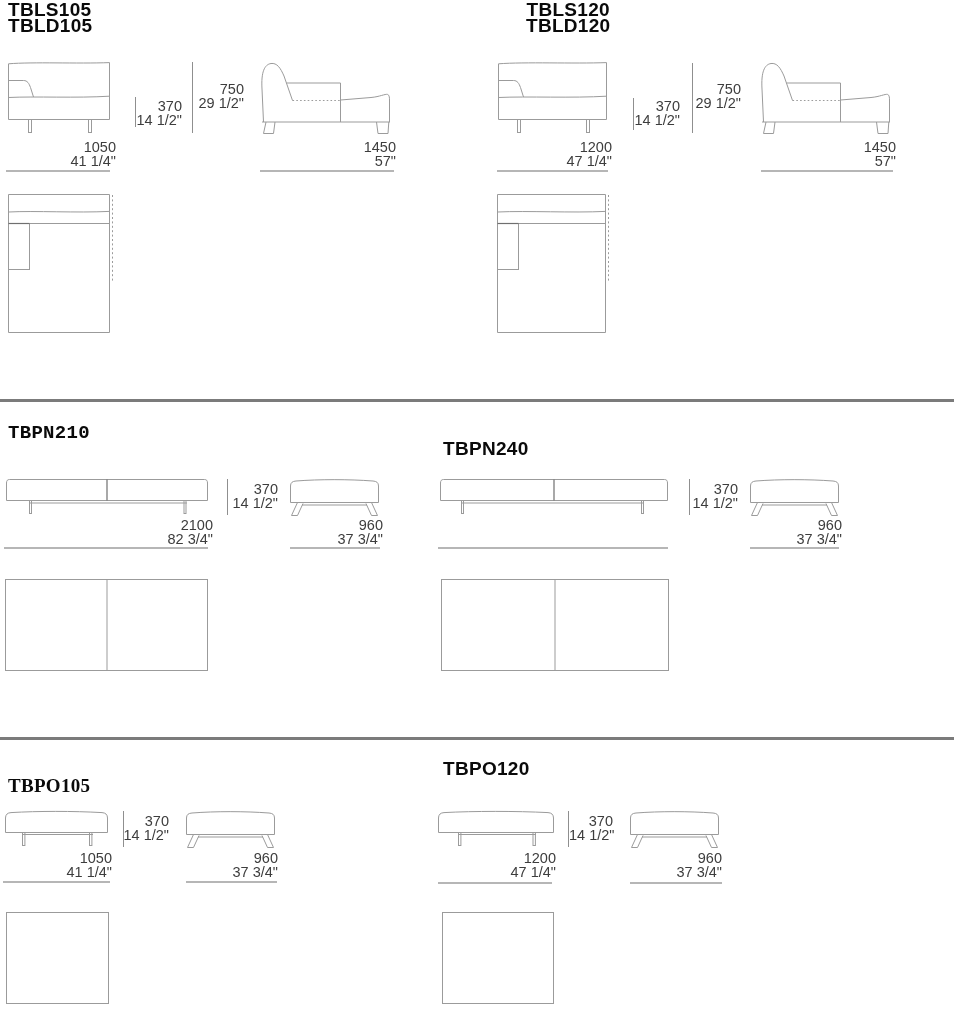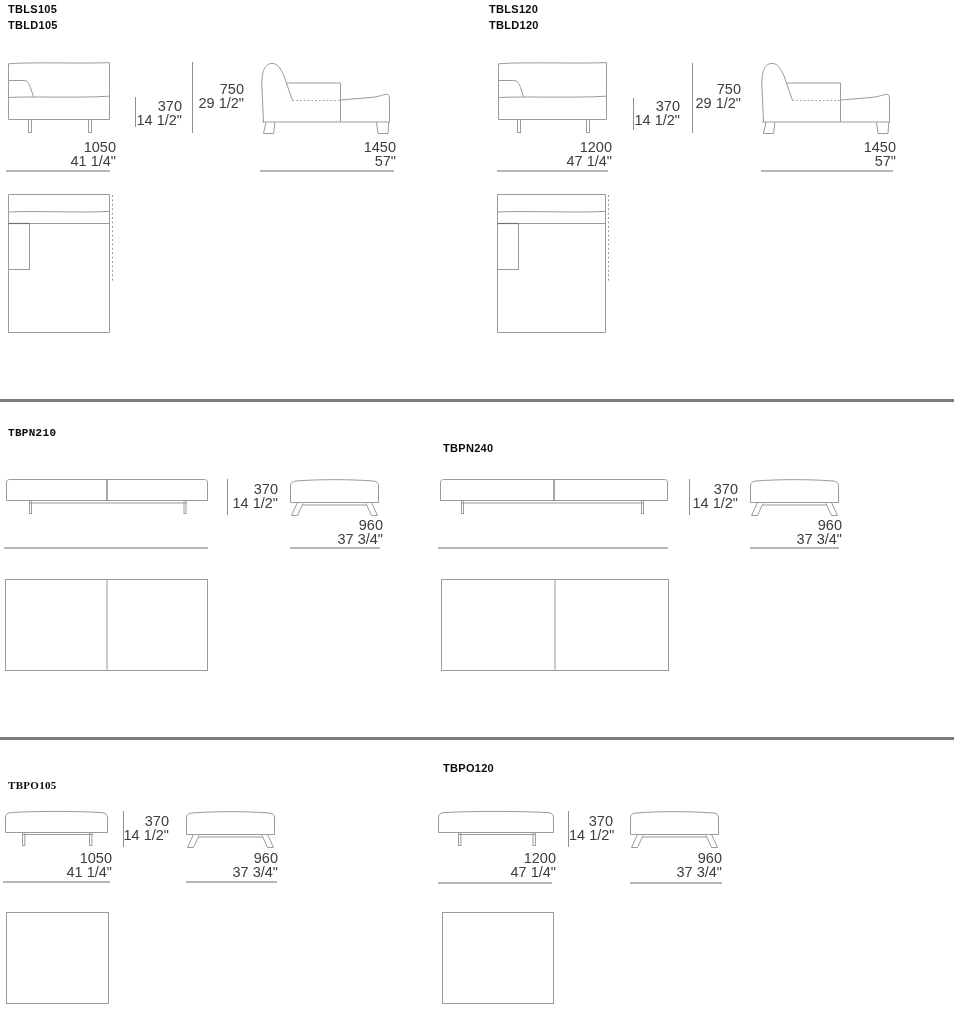--- a/index.html
+++ b/index.html
@@ -1,21 +1,21 @@
 <!DOCTYPE html>
 <html><head>
 <meta charset="utf-8">
 <style>
   html,body { margin:0; padding:0; background:#ffffff; }
   .sheet {
     position:relative; width:954px; height:1010px; background:#ffffff;
     font-family:"Liberation Sans", sans-serif; overflow:hidden;
   }
   .title {
-    position:absolute; font-weight:700; font-size:11px; line-height:15.5px;
+    position:absolute; font-weight:700; font-size:19px; line-height:15.5px;
     color:#0a0a0a; letter-spacing:0.3px; white-space:nowrap;
   }
   .dim {
     position:absolute; text-align:right; font-size:14.5px; line-height:13.5px;
     color:#3d3d3d; white-space:nowrap;
   }
   .vline { position:absolute; width:1px; background:#8f8f8f; }
   .uline { position:absolute; height:1.5px; background:#b6b6b6; }
   .divider { position:absolute; left:0; width:954px; height:3px; background:#7b7b7b; }
   svg.draw { position:absolute; overflow:visible; }
@@ -76,21 +76,21 @@
 
   <svg class="draw" style="left:5px; top:192px;" width="114" height="144" viewBox="0 0 114 144">
     <path class="ln" d="M3.5,2.5 L104.5,2.5 L104.5,140.5 L3.5,140.5 Z"></path>
     <path class="ln" d="M3.5,20 C30,18.6 72,21 104.5,19.4"></path>
     <line class="ln" x1="3.5" y1="31.5" x2="104.5" y2="31.5"></line>
     <rect class="ln" x="3.5" y="31.5" width="21" height="46"></rect>
     <line class="ln2" x1="3.5" y1="31.5" x2="24.5" y2="31.5"></line>
     <line class="ln" x1="107.5" y1="3" x2="107.5" y2="91" stroke-dasharray="2,2.4"></line>
   </svg>
 
-  <div class="title" style="left:489px; top:2px;">
+  <div class="title" style="left:526px; top:2px;text-align:center;">
     <div>TBLS120</div>
     <div>TBLD120</div>
   </div>
 
   <svg class="draw" style="left:495px; top:59px;" width="116" height="76" viewBox="0 0 116 76">
     <path class="ln" d="M3.5,4.8 C30,2.8 78,4.8 111.5,3.6 L111.5,60.5 L3.5,60.5 Z"></path>
     <path class="ln" d="M3.5,21.5 L18.5,21.5 C22.5,21.5 24,24.5 25.5,28.5 L28.5,38"></path>
     <path class="ln" d="M3.5,38.5 C32,37.2 78,39.2 111.5,37.2"></path>
     <rect class="ln" x="22.5" y="60.5" width="3" height="13"></rect>
     <rect class="ln" x="91.5" y="60.5" width="3" height="13"></rect>
@@ -146,20 +146,24 @@
   </div>
 
   <svg class="draw" style="left:3px; top:477px;" width="210" height="40" viewBox="0 0 210 40">
     <path class="ln" d="M6.5,2.5 L201.5,2.5 C203.5,2.5 204.5,3.6 204.5,6 L204.5,23.5 L3.5,23.5 L3.5,6 C3.5,3.6 4.5,2.5 6.5,2.5 Z"></path>
     <line class="ln2" x1="104" y1="2.5" x2="104" y2="23.5"></line>
     <line class="ln" x1="26" y1="26" x2="184" y2="26"></line>
     <rect class="ln" x="26.5" y="23.5" width="2" height="13"></rect>
     <rect class="ln" x="181" y="23.5" width="2" height="13"></rect>
   </svg>
 
+  <div class="dim" style="left:3px; top:519px; width:210px;">
+    <div>2100</div>
+    <div>82 3/4"</div>
+  </div>
   <div class="uline" style="left:4px; top:547px; width:204px;"></div>
 
   <div class="vline" style="left:227px; top:479px; height:36px;"></div>
   <div class="dim" style="left:228px; top:483px; width:50px;">
     <div>370</div>
     <div>14 1/2"</div>
   </div>
 
   <svg class="draw" style="left:287px; top:477px;" width="96" height="40" viewBox="0 0 96 40">
     <path class="ln" d="M3.5,25.5 L3.5,9 C3.5,5.5 5.5,4.3 9,4 C32,2.2 62,2.2 86,4 C89.5,4.3 91.5,5.5 91.5,9 L91.5,25.5 Z"></path>

